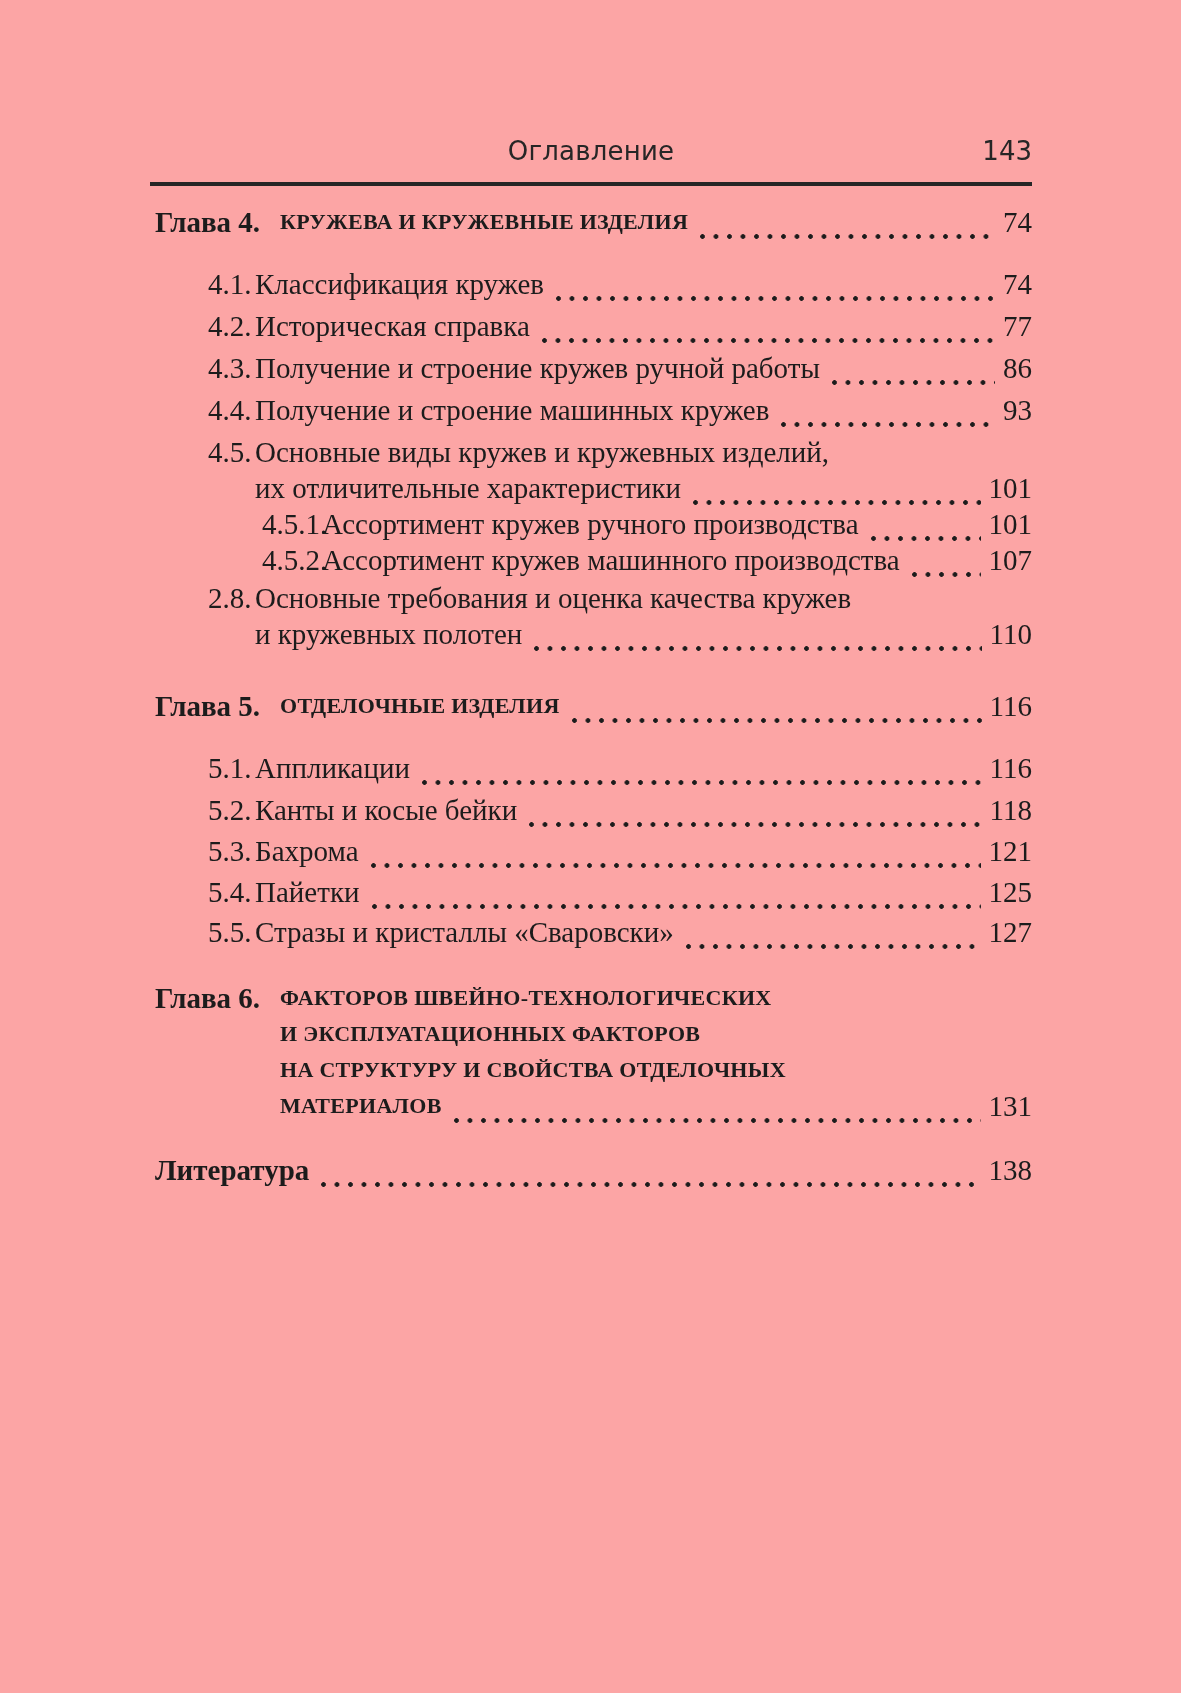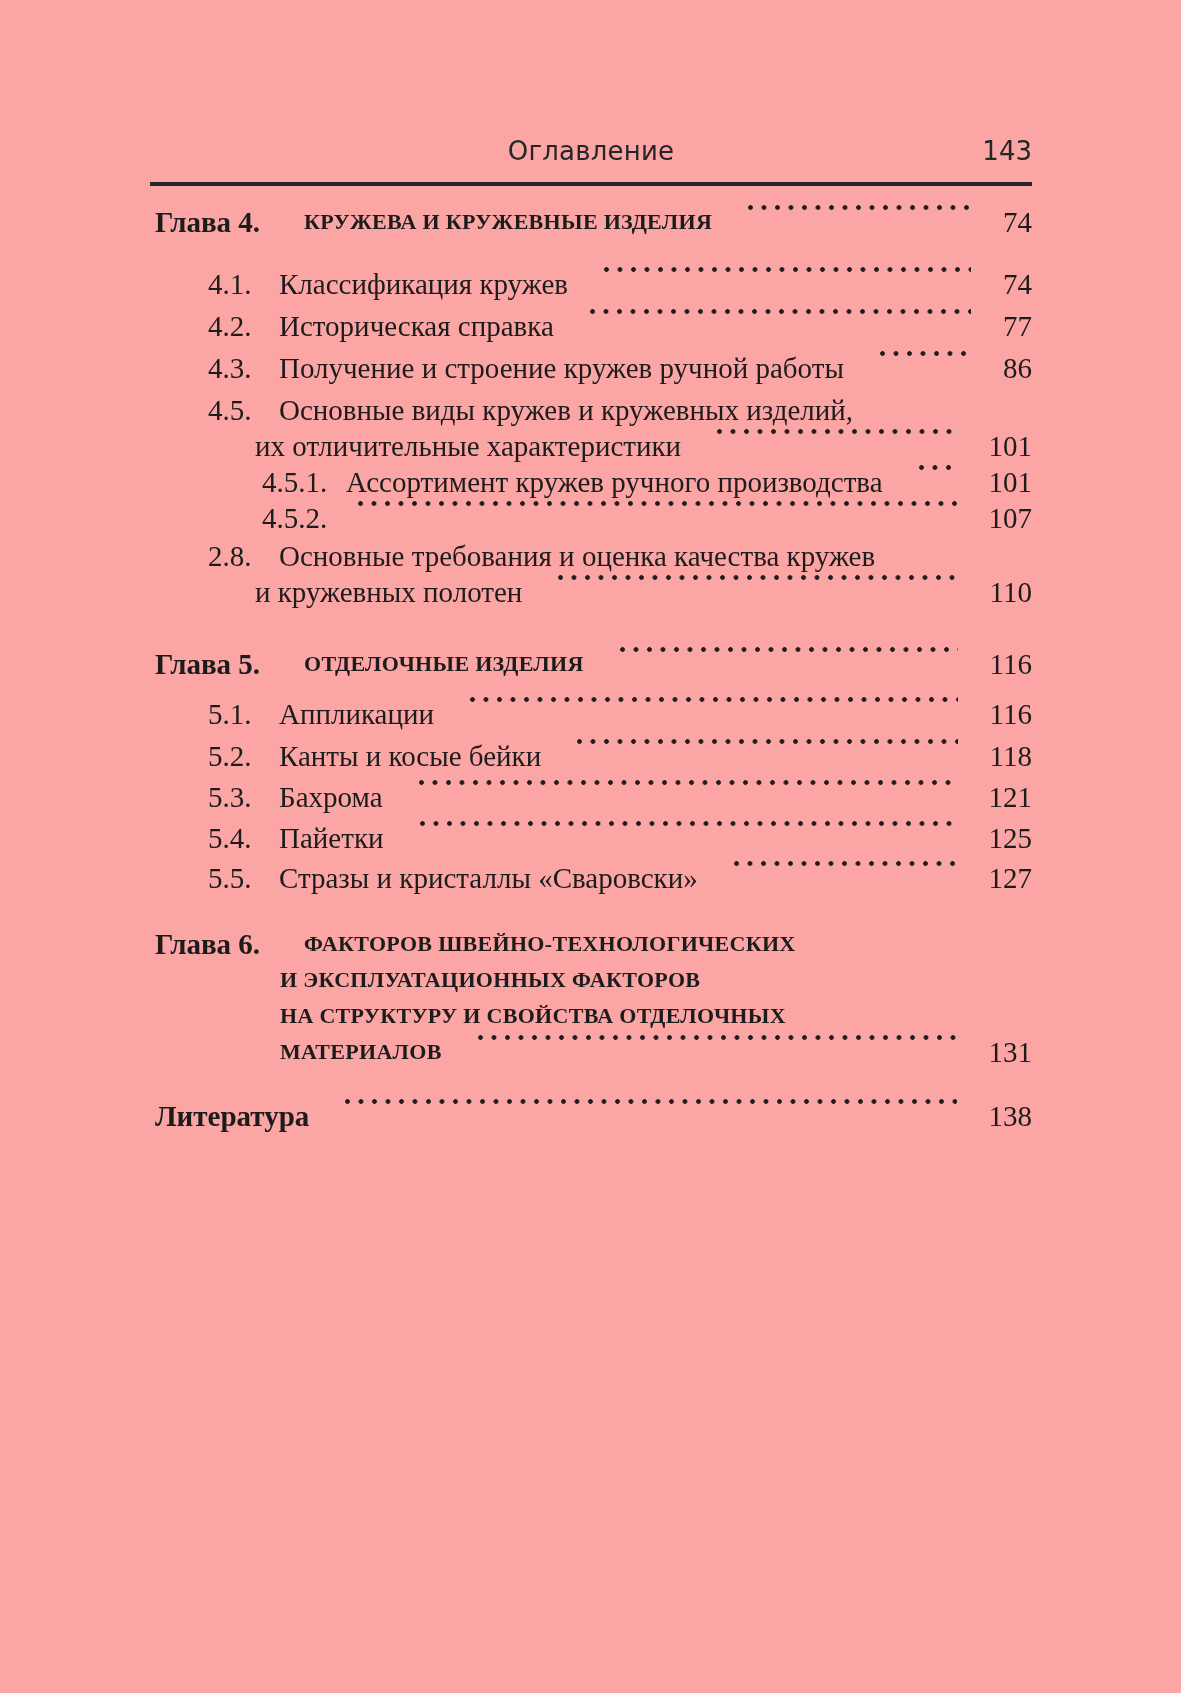--- a/index.html
+++ b/index.html
@@ -45,25 +45,24 @@
   
   .toc {
     position: absolute;
     left: 155px;
     top: 189px;
     width: 877px;
   }
   .toc-item { margin-top: 6px; }
   .line {
     display: flex;
-    align-items: flex-start;
+    align-items: flex-end;
     font-size: 29px;
     line-height: 36px;
     white-space: nowrap;
-    gap: 24px;
   }
   .num { flex: 0 0 auto; }
   .txt { flex: 0 0 auto; }
   .pg  { flex: 0 0 auto; }
 
   
   .lvl2 .num { margin-left: 53px; width: 47px; }
   .lvl2 .line.cont { padding-left: 100px; }
   .lvl3 .num { margin-left: 107px; width: 60px; }
   .chapter .num { width: 125px; font-weight: bold; }
@@ -125,20 +124,28 @@
 
     <div class="toc-item lvl2">
       <div class="line">
         <span class="num">4.3.</span>
         <span class="txt">Получение и строение кружев ручной работы</span>
         <span class="leader"></span>
         <span class="pg">86</span>
       </div>
     </div>
 
+    <div class="toc-item lvl2">
+      <div class="line">
+        <span class="num">4.4.</span>
+        <span class="txt">Получение и строение машинных кружев</span>
+        <span class="leader"></span>
+        <span class="pg">93</span>
+      </div>
+    </div>
 
     <div class="toc-item lvl2">
       <div class="line">
         <span class="num">4.5.</span>
         <span class="txt">Основные виды кружев и кружевных изделий,</span>
       </div>
       <div class="line cont">
         <span class="txt">их отличительные характеристики</span>
         <span class="leader"></span>
         <span class="pg">101</span>
@@ -150,20 +157,21 @@
         <span class="num">4.5.1.</span>
         <span class="txt">Ассортимент кружев ручного производства</span>
         <span class="leader"></span>
         <span class="pg">101</span>
       </div>
     </div>
 
     <div class="toc-item lvl3" style="margin-top:0">
       <div class="line">
         <span class="num">4.5.2.</span>
+        <span class="txt">Ассортимент кружев машинного производства</span>
         <span class="leader"></span>
         <span class="pg">107</span>
       </div>
     </div>
 
     <div class="toc-item lvl2" style="margin-top:2px">
       <div class="line">
         <span class="num">2.8.</span>
         <span class="txt">Основные требования и оценка качества кружев</span>
       </div>
@@ -176,21 +184,21 @@
 
     <div class="toc-item chapter" style="margin-top:36px">
       <div class="line">
         <span class="num">Глава 5.</span>
         <span class="txt">ОТДЕЛОЧНЫЕ ИЗДЕЛИЯ</span>
         <span class="leader"></span>
         <span class="pg">116</span>
       </div>
     </div>
 
-    <div class="toc-item lvl2" style="margin-top:14px">
+    <div class="toc-item lvl2" style="margin-top:26px">
       <div class="line">
         <span class="num">5.1.</span>
         <span class="txt">Аппликации</span>
         <span class="leader"></span>
         <span class="pg">116</span>
       </div>
     </div>
 
     <div class="toc-item lvl2">
       <div class="line">

